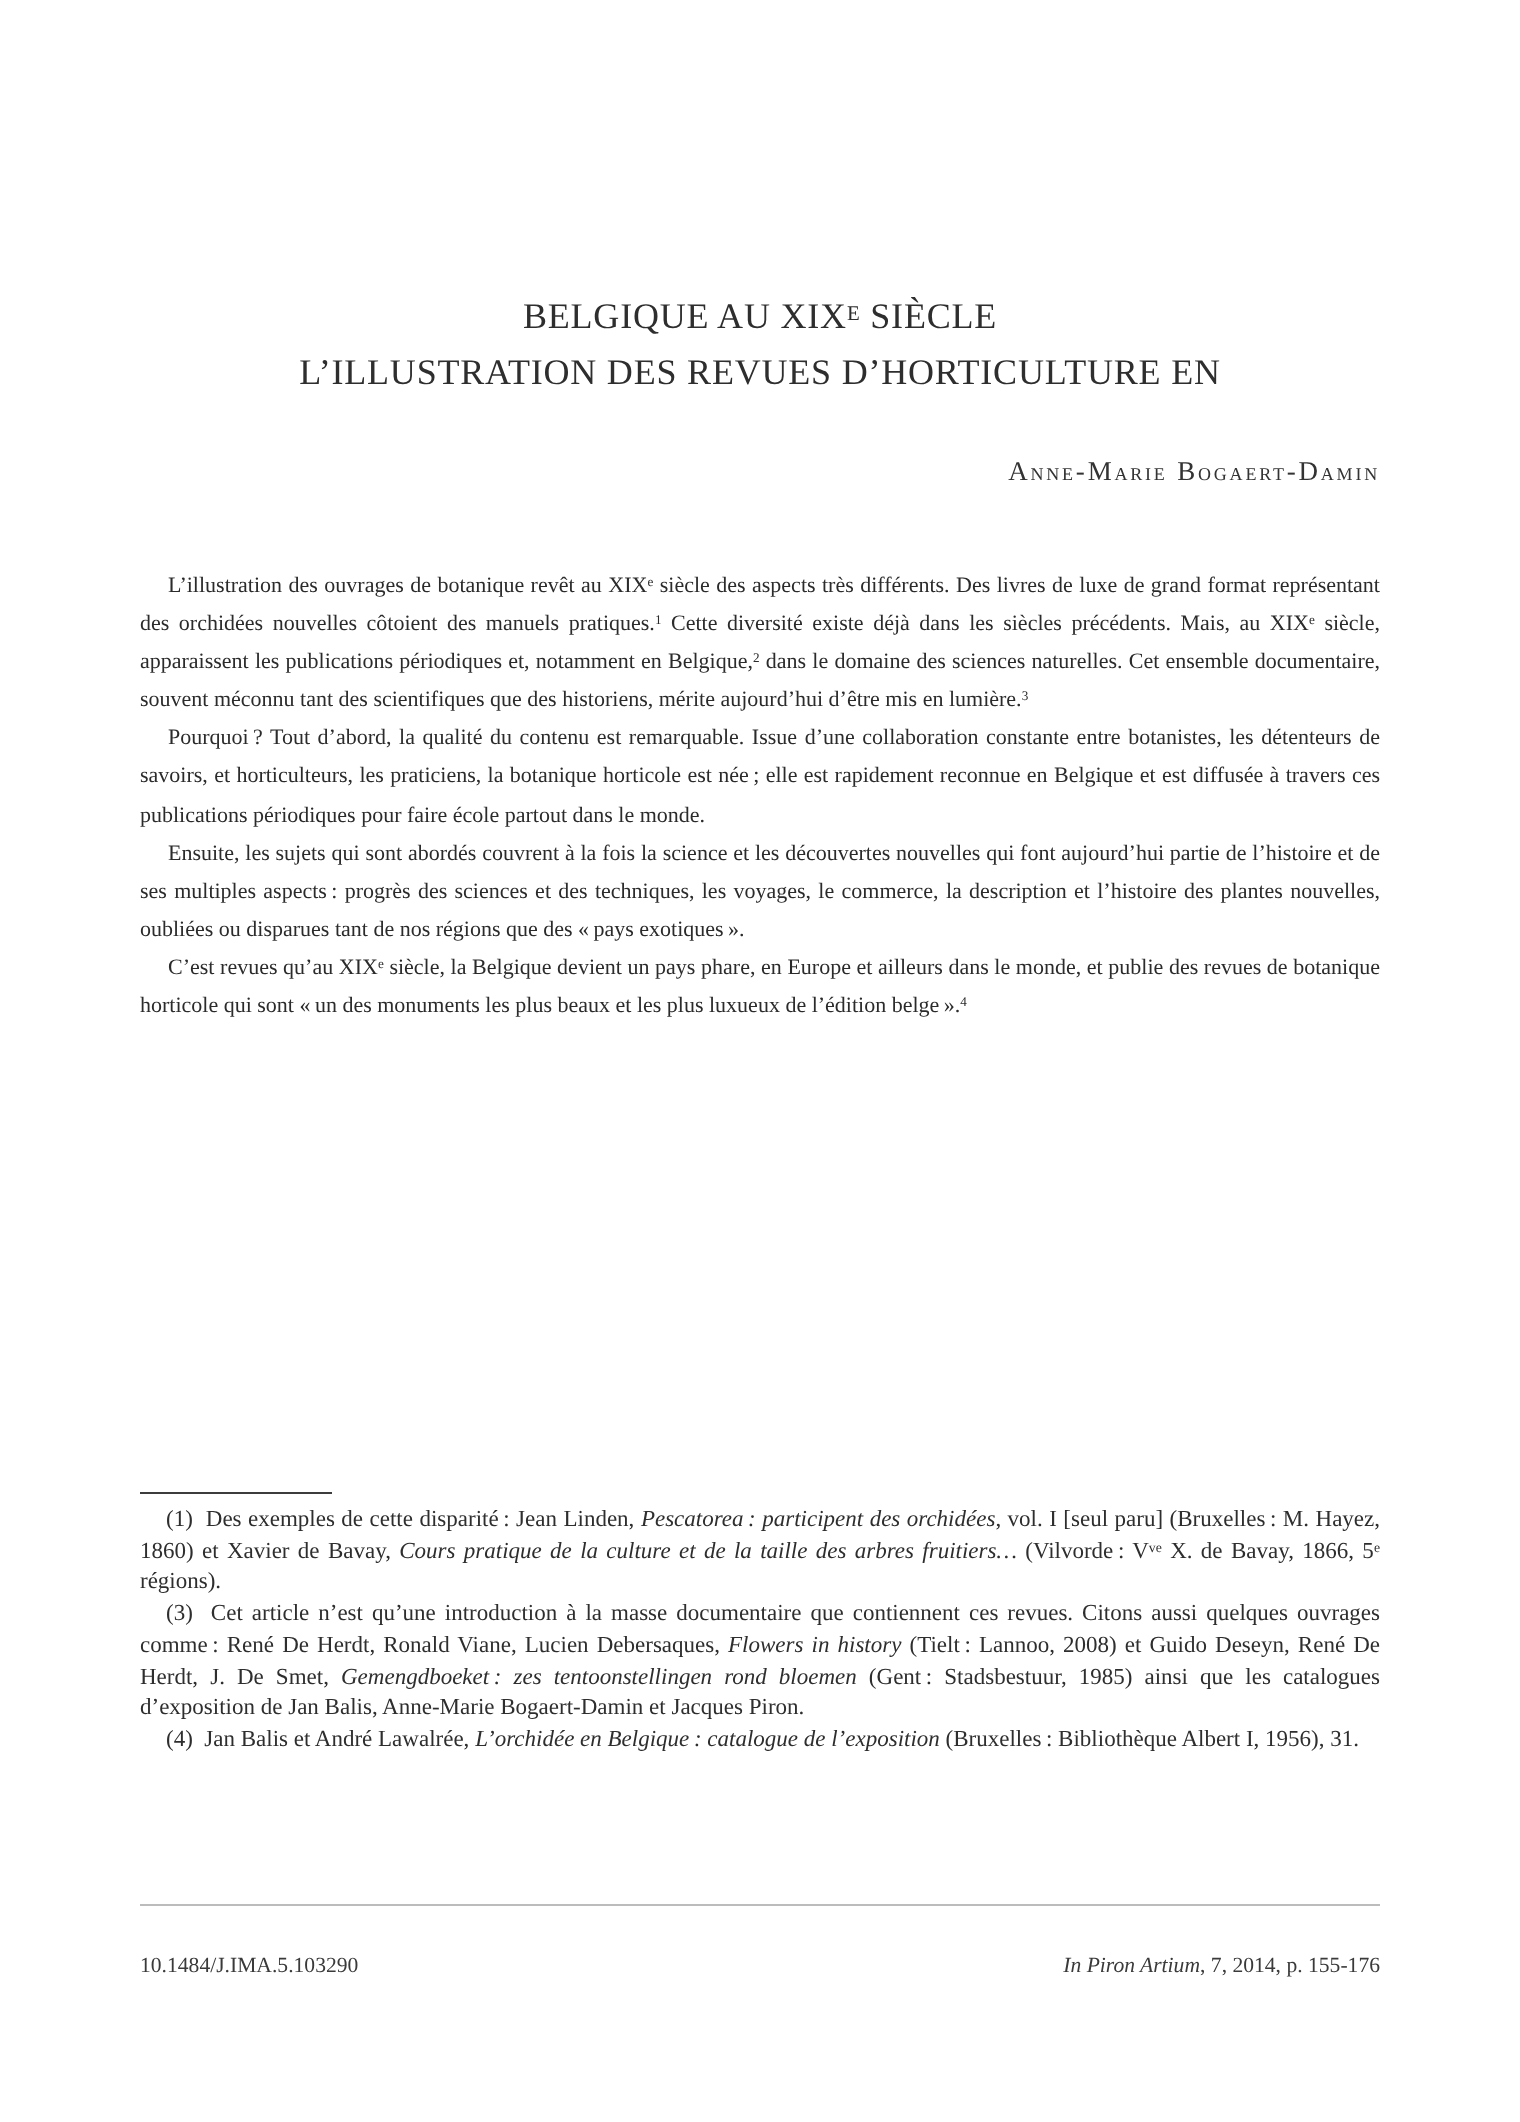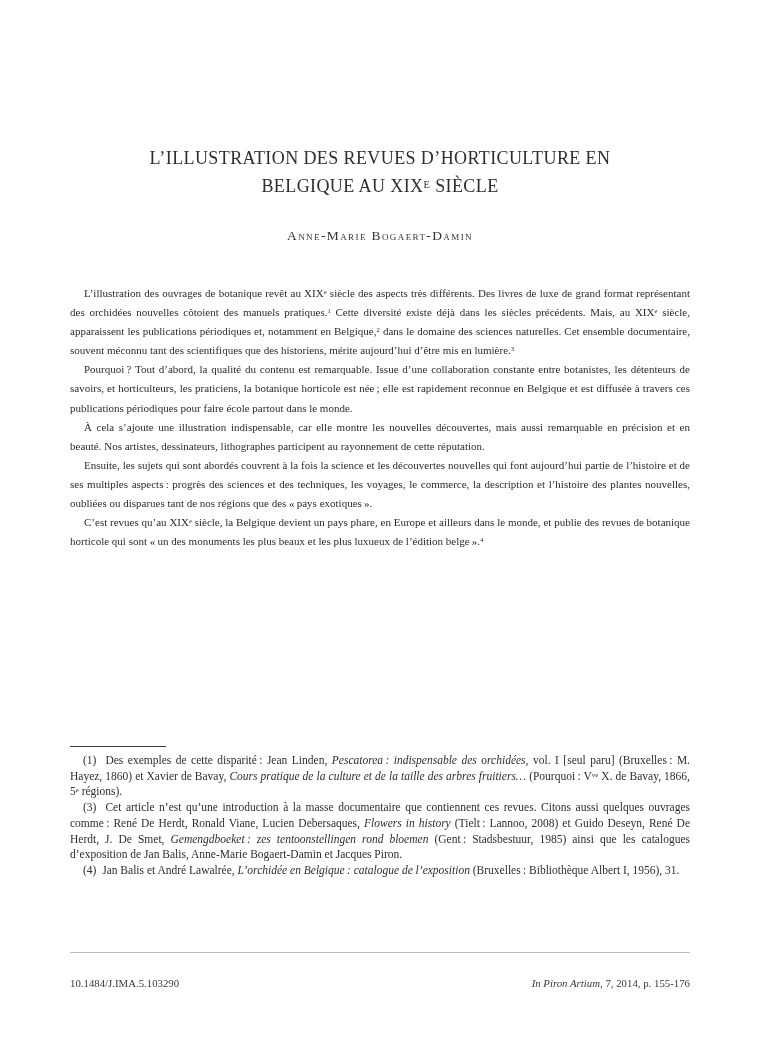--- a/index.html
+++ b/index.html
@@ -24,21 +24,21 @@
     line-height: 28px;
     letter-spacing: 0.4px;
     color: #2e2e2e;
   }
   .page-title sup { font-size: 58%; line-height: 0; position: relative; top: -0.38em; vertical-align: baseline; }
   .author {
     position: absolute;
     top: 228px;
     left: 70px;
     width: 620px;
-    text-align: center;
+    text-align: right;
     font-variant: small-caps;
     font-size: 13.5px;
     letter-spacing: 1.4px;
     color: #333333;
   }
   .bodytext {
     position: absolute;
     top: 284px;
     left: 70px;
     width: 620px;
@@ -91,38 +91,37 @@
     justify-content: space-between;
     font-size: 10.8px;
     color: #3a3a3a;
   }
   i { font-style: italic; }
 </style>
 </head>
 <body>
 
 <h1 class="page-title">
+  <div><span>BELGIQUE AU XIX</span><sup>E</sup><span> SIÈCLE</span></div>
   <div><span>L’ILLUSTRATION DES REVUES D’HORTICULTURE EN</span></div>
-  <div><span>BELGIQUE AU XIX</span><sup>E</sup><span> SIÈCLE</span></div>
 </h1>
 
 <div class="author">Anne-Marie Bogaert-Damin</div>
 
 <div class="bodytext">
     <p><span>L’illustration des ouvrages de botanique revêt au XIX</span><sup>e</sup><span> siècle des aspects très différents. Des livres de luxe de grand format représentant des orchidées nouvelles côtoient des manuels pratiques.</span><sup>1</sup><span> Cette diversité existe déjà dans les siècles précédents. Mais, au XIX</span><sup>e</sup><span> siècle, apparaissent les publications périodiques et, notamment en Belgique,</span><sup>2</sup><span> dans le domaine des sciences naturelles. Cet ensemble documentaire, souvent méconnu tant des scientifiques que des historiens, mérite aujourd’hui d’être mis en lumière.</span><sup>3</sup></p>
     <p><span>Pourquoi ? Tout d’abord, la qualité du contenu est remarquable. Issue d’une collaboration constante entre botanistes, les détenteurs de savoirs, et horticulteurs, les praticiens, la botanique horticole est née ; elle est rapidement reconnue en Belgique et est diffusée à travers ces publications périodiques pour faire école partout dans le monde.</span></p>
-    <p><span>À cela s’ajoute une illustration indispensable, car elle montre les nouvelles découvertes, mais aussi remarquable en précision et en beauté. Nos artistes, dessinateurs, lithographes participent au rayonnement de cette réputation.</span></p>
     <p><span>Ensuite, les sujets qui sont abordés couvrent à la fois la science et les découvertes nouvelles qui font aujourd’hui partie de l’histoire et de ses multiples aspects : progrès des sciences et des techniques, les voyages, le commerce, la description et l’histoire des plantes nouvelles, oubliées ou disparues tant de nos régions que des « pays exotiques ».</span></p>
     <p><span>C’est revues qu’au XIX</span><sup>e</sup><span> siècle, la Belgique devient un pays phare, en Europe et ailleurs dans le monde, et publie des revues de botanique horticole qui sont « un des monuments les plus beaux et les plus luxueux de l’édition belge ».</span><sup>4</sup></p>
   </div>
 
 <div class="fn-rule"></div>
 
 <div class="footnotes">
-    <p><span>(1)&nbsp; Des exemples de cette disparité : Jean Linden, </span><i>Pescatorea : indispensable des orchidées</i><span>, vol. I [seul paru] (Bruxelles : M. Hayez, 1860) et Xavier de Bavay, </span><i>Cours pratique de la culture et de la taille des arbres fruitiers…</i><span> (Pourquoi : V</span><sup>ve</sup><span> X. de Bavay, 1866, 5</span><sup>e</sup><span> régions).</span></p>
+    <p><span>(1)&nbsp; Des exemples de cette disparité : Jean Linden, </span><i>Pescatorea : participent des orchidées</i><span>, vol. I [seul paru] (Bruxelles : M. Hayez, 1860) et Xavier de Bavay, </span><i>Cours pratique de la culture et de la taille des arbres fruitiers…</i><span> (Vilvorde : V</span><sup>ve</sup><span> X. de Bavay, 1866, 5</span><sup>e</sup><span> régions).</span></p>
     <p><span>(3)&nbsp; Cet article n’est qu’une introduction à la masse documentaire que contiennent ces revues. Citons aussi quelques ouvrages comme : René De Herdt, Ronald Viane, Lucien Debersaques, </span><i>Flowers in history</i><span> (Tielt : Lannoo, 2008) et Guido Deseyn, René De Herdt, J. De Smet, </span><i>Gemengdboeket : zes tentoonstellingen rond bloemen</i><span> (Gent : Stadsbestuur, 1985) ainsi que les catalogues d’exposition de Jan Balis, Anne-Marie Bogaert-Damin et Jacques Piron.</span></p>
     <p><span>(4)&nbsp; Jan Balis et André Lawalrée, </span><i>L’orchidée en Belgique : catalogue de l’exposition</i><span> (Bruxelles : Bibliothèque Albert I, 1956), 31.</span></p>
   </div>
 
 <div class="footer-rule"></div>
 
 <div class="footer">
   <span>10.1484/J.IMA.5.103290</span>
   <span><i>In Piron Artium</i><span>, 7, 2014, p. 155-176</span></span>
 </div>

